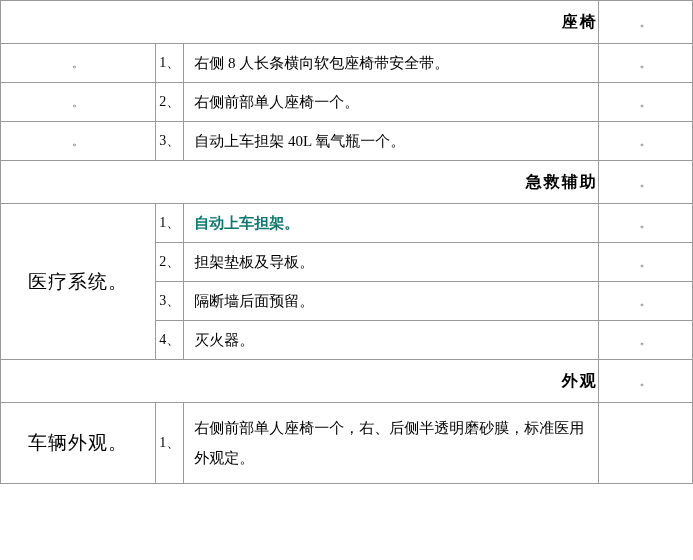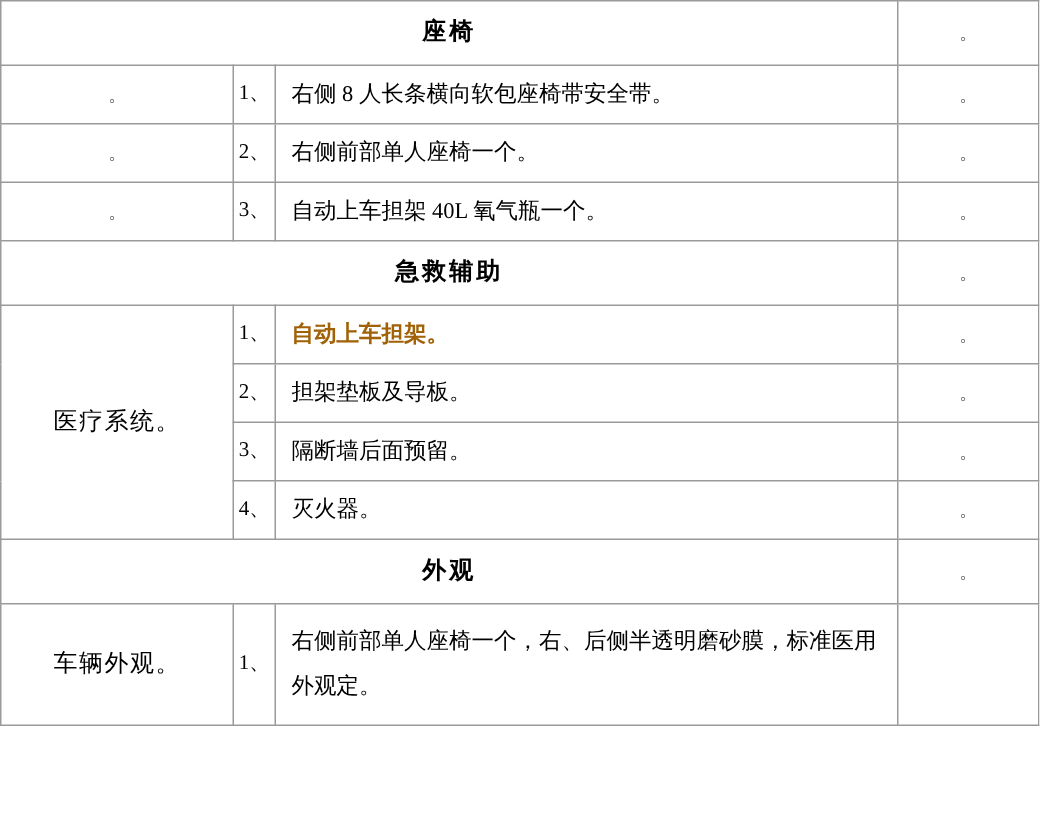--- a/index.html
+++ b/index.html
@@ -39,21 +39,21 @@
 
   .cell {
     padding: 6px 8px;
     font-size: 15px;
     line-height: 26px;
     min-height: 26px;
     box-sizing: border-box;
   }
   .cat-cell {
     text-align: center;
-    font-size: 16px;
+    font-size: 19px;
     letter-spacing: 1px;
   }
   .num-cell {
     text-align: center;
     font-size: 14px;
     font-family: "Liberation Serif", serif;
     padding: 6px 2px;
   }
   .desc-cell {
     text-align: left;
@@ -61,31 +61,31 @@
   }
   .note-cell {
     text-align: center;
     color: #555;
     font-size: 12px;
   }
   .section-row td {
     background: #ebebeb;
   }
   .section-title {
-    text-align: center;
+    text-align: right;
     font-weight: bold;
     font-size: 16px;
     letter-spacing: 2px;
     padding: 8px 0;
   }
   .section-note {
     background: #ebebeb;
   }
   .red {
-    color: #a16207;
+    color: #0f766e;
     font-weight: bold;
   }
   .multiline {
     line-height: 30px;
     padding-top: 10px;
     padding-bottom: 10px;
   }
   .watermark {
     position: absolute;
     left: 22px;

